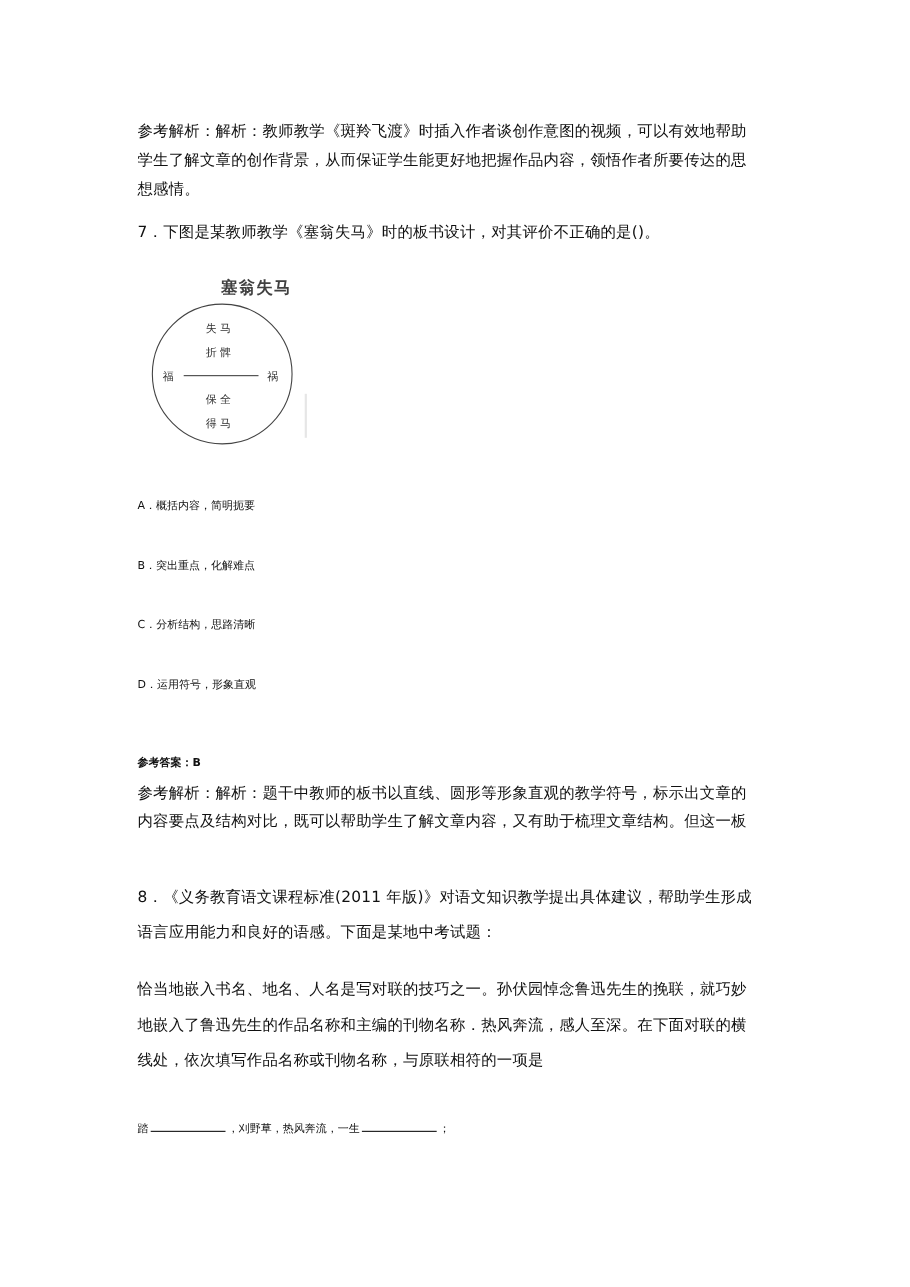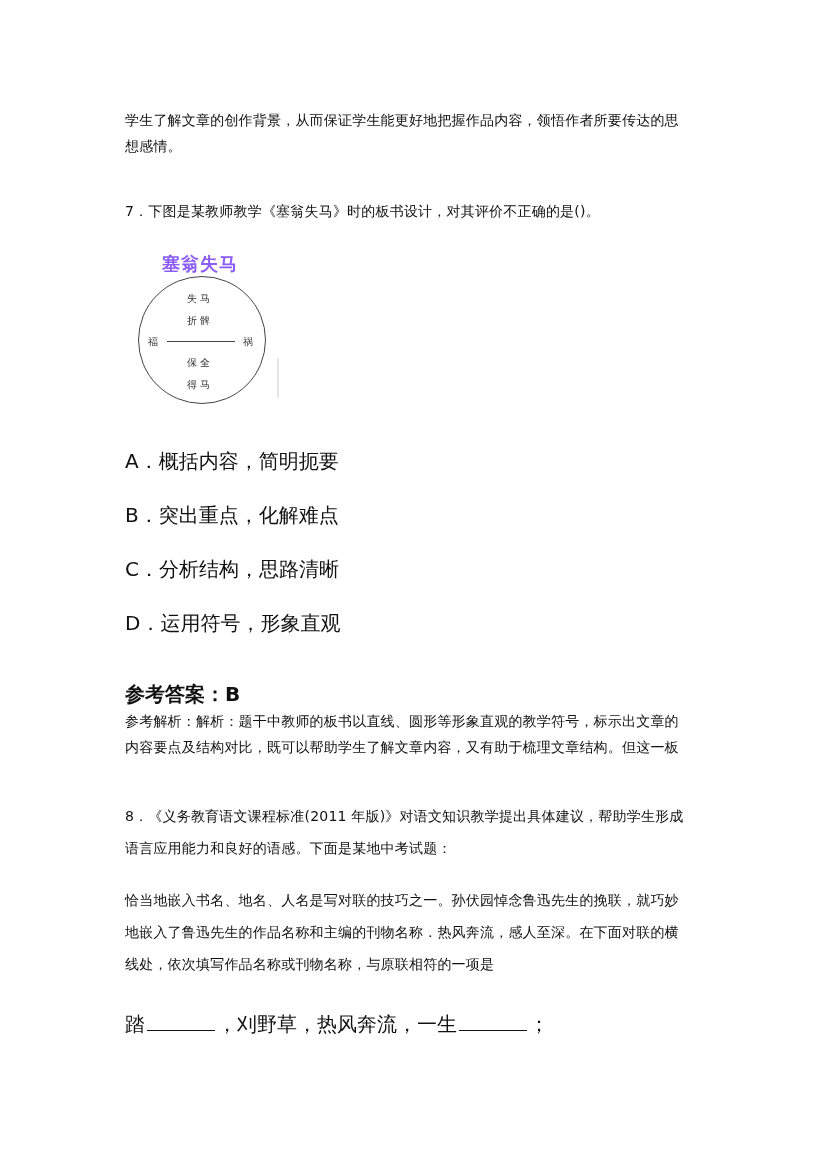--- a/index.html
+++ b/index.html
@@ -35,21 +35,21 @@
       display: block;
       height: 26px;
       white-space: nowrap;
     }
     .bold {
       font-weight: bold;
     }
     .option {
       position: absolute;
       left: 0;
-      font-size: 20px;
+      font-size: 10px;
       line-height: 20px;
       white-space: nowrap;
     }
     .blank {
       display: inline-block;
       width: 68px;
       border-bottom: 1px solid #111;
       height: 14px;
       vertical-align: baseline;
       margin: 0 2px;
@@ -60,24 +60,24 @@
       left: 10px;
       top: 248px;
       width: 150px;
       height: 170px;
     }
     .diagram-title {
       position: absolute;
       left: 0;
       width: 130px;
       top: 4px;
-      text-align: center;
-      font-size: 18px;
+      text-align: right;
+      font-size: 15px;
       font-weight: bold;
-      color: #8b5cf6;
+      color: #404040;
       letter-spacing: 1px;
     }
     .circle {
       position: absolute;
       left: 3px;
       top: 28px;
       width: 126px;
       height: 126px;
       border: 1px solid #444;
       border-radius: 50%;
@@ -105,20 +105,21 @@
       height: 40px;
       background: #e6e6e6;
     }
   </style>
 </head>
 <body>
 
 <div class="page">
 
   <div class="p" style="top:107px;">
+    <span class="line">参考解析：解析：教师教学《斑羚飞渡》时插入作者谈创作意图的视频，可以有效地帮助</span>
     <span class="line">学生了解文章的创作背景，从而保证学生能更好地把握作品内容，领悟作者所要传达的思</span>
     <span class="line">想感情。</span>
   </div>
 
   <div class="p" style="top:198px;">
     <span class="line">7．下图是某教师教学《塞翁失马》时的板书设计，对其评价不正确的是()。</span>
   </div>
 
   <div class="diagram">
     <div class="diagram-title">塞翁失马</div>

